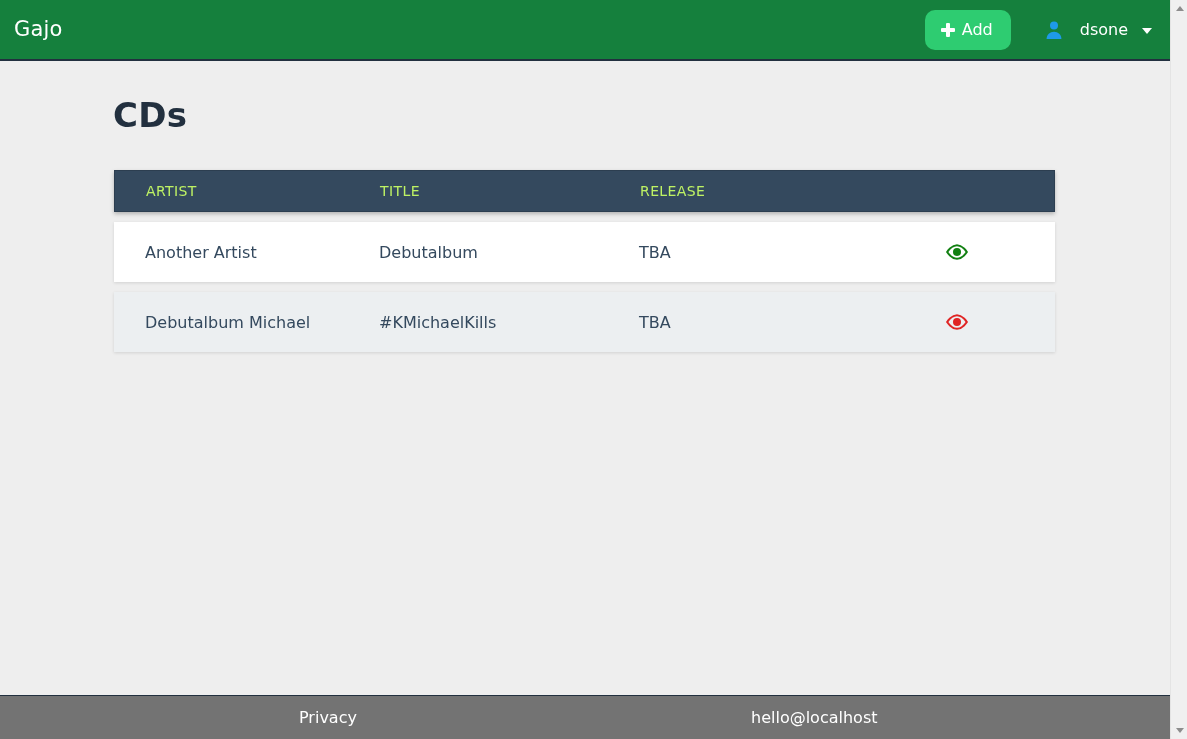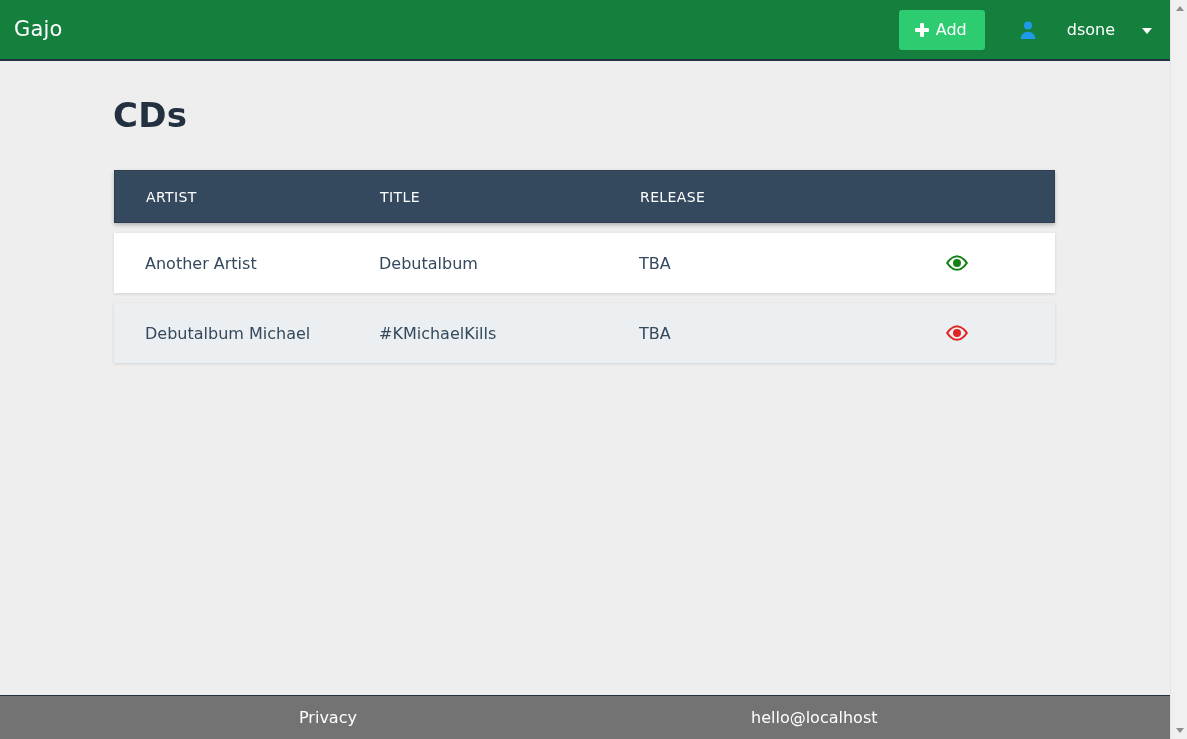--- a/index.html
+++ b/index.html
@@ -51,21 +51,21 @@
   .nav-right {
     display: flex;
     align-items: center;
     gap: 0px;
   }
 
   .add-btn {
     background: #2ecc71;
     color: #ffffff;
     border: none;
-    border-radius: 3px;
+    border-radius: 10px;
     height: 40px;
     padding: 0 18px 0 16px;
     font-size: 16px;
     font-family: inherit;
     display: flex;
     align-items: center;
     gap: 7px;
     cursor: pointer;
     margin-right: 33px;
   }
@@ -82,21 +82,21 @@
     position: absolute;
     background: #ffffff;
     border-radius: 1px;
   }
   .add-btn .plus::before { left: 0; top: 5px; width: 14px; height: 4px; }
   .add-btn .plus::after  { top: 0; left: 5px; height: 14px; width: 4px; }
 
   .user-menu {
     display: flex;
     align-items: center;
-    gap: 29px;
+    gap: 16px;
     color: #ffffff;
     font-size: 16px;
     text-decoration: none;
     cursor: pointer;
   }
   .user-icon { width: 20px; height: 20px; display: block; flex: none; }
   .caret {
     width: 0; height: 0;
     border-left: 5px solid transparent;
     border-right: 5px solid transparent;
@@ -120,22 +120,22 @@
     letter-spacing: .3px;
   }
 
   .table-wrap {
     margin: 35px 0 0 114px;
     width: 941px;
   }
 
   .tbl-header {
     background: #34495e;
-    color: #ffffff;
-    height: 53px;
+    color: #bef264;
+    height: 42px;
     display: flex;
     align-items: center;
     box-shadow: 0 2px 4px rgba(0,0,0,.25);
     border: 1px solid #2c3e50;
   }
   .tbl-header .cell {
     font-size: 14px;
     letter-spacing: .4px;
     text-transform: uppercase;
   }

